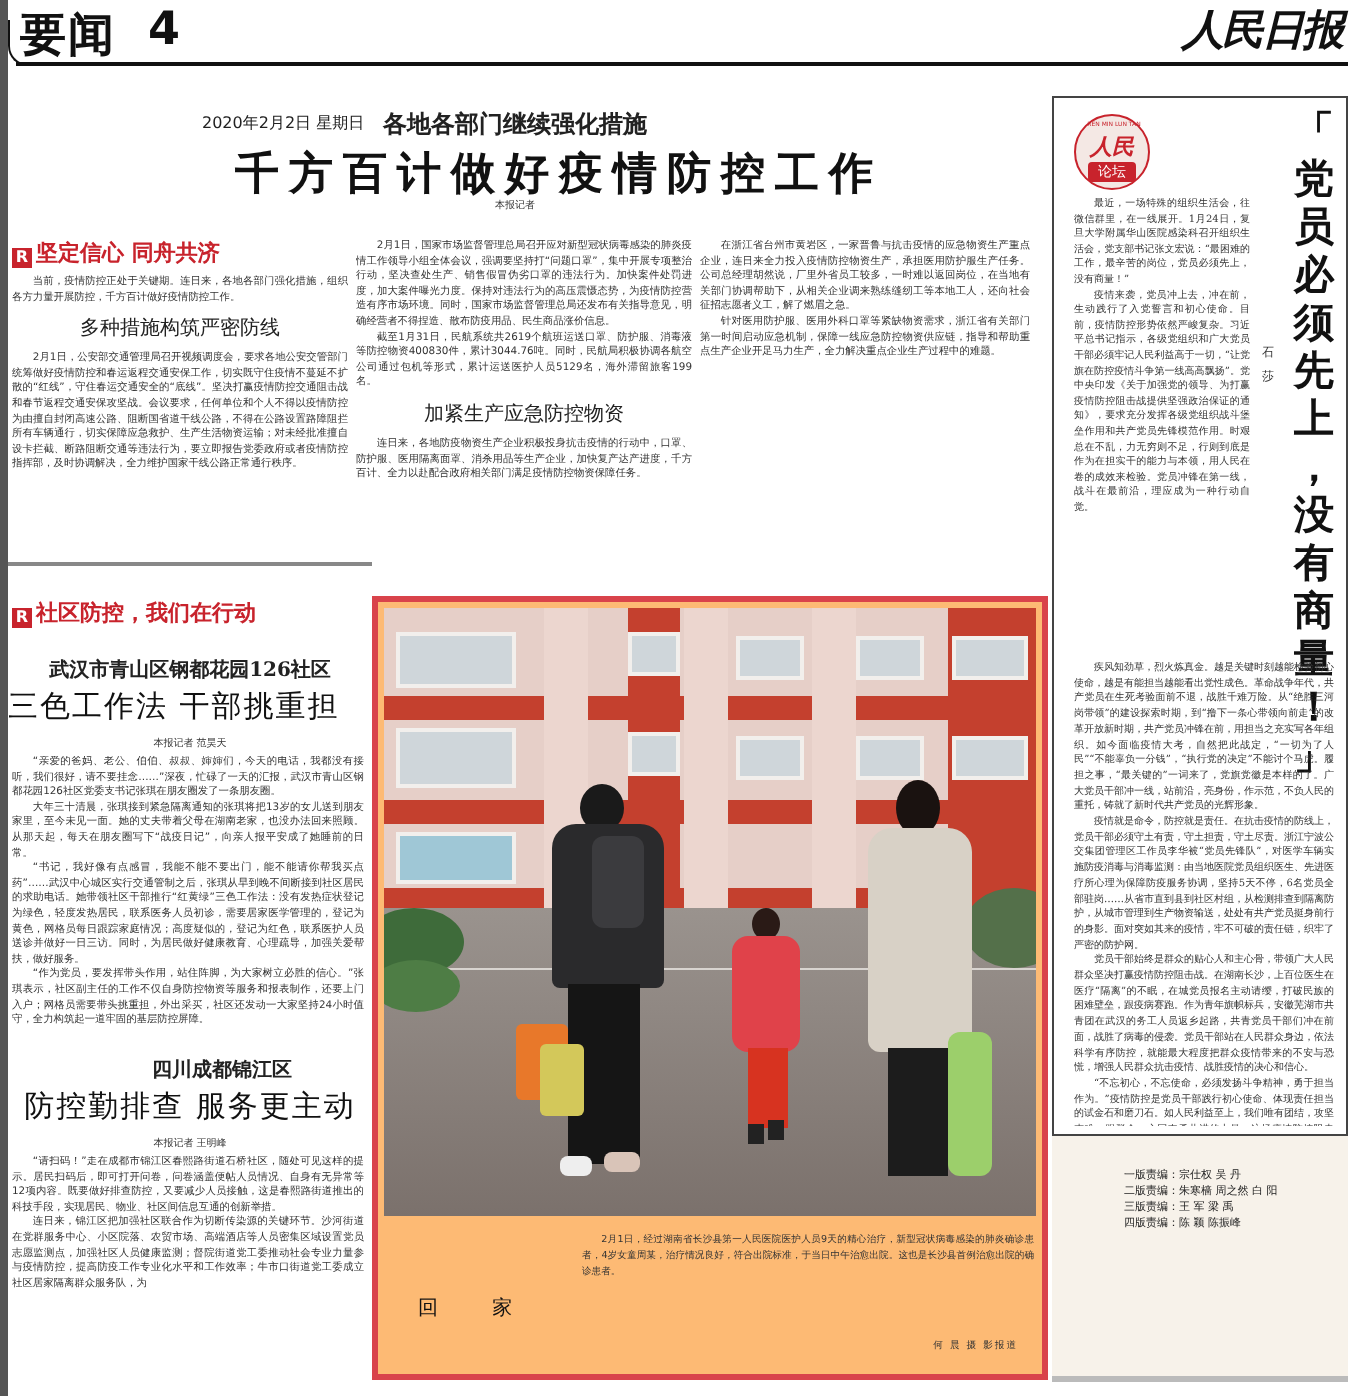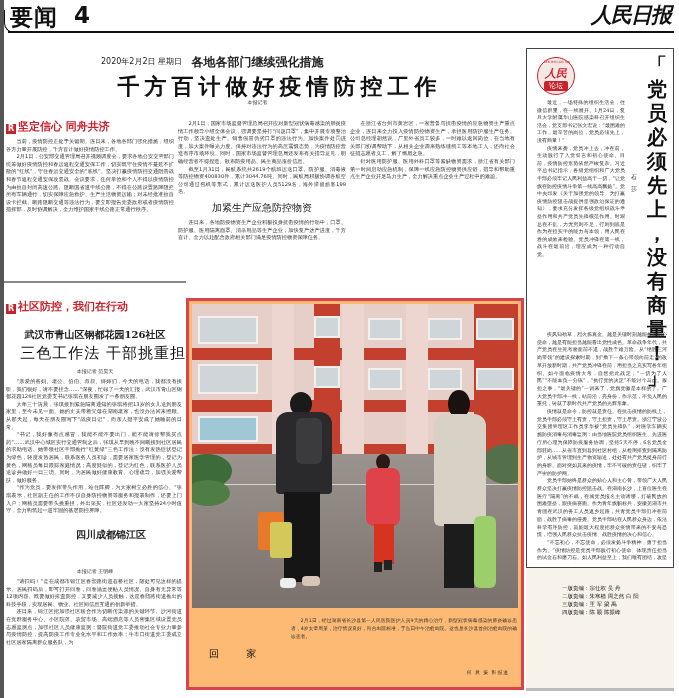--- a/index.html
+++ b/index.html
@@ -32,21 +32,21 @@
   .c1 { left: 6px; top: 120px; width: 168px; height: 160px; }
   .c2 { left: 178px; top: 120px; width: 168px; height: 160px; }
   .c4 { left: 350px; top: 120px; width: 165px; height: 160px; }
 
   .divider-h { position: absolute; left: 4px; top: 281px; width: 182px; height: 2px; background: #888; }
 
   
   .community { position: absolute; left: 4px; top: 292px; width: 182px; height: 406px; }
   .community .flag { position: absolute; left: 2px; top: 8px; }
   .community .kicker2 { position: absolute; left: 0; top: 36px; width: 182px; text-align: center; font-family: "DejaVu Serif", serif; font-size: 10px; font-weight: bold; color: #222; }
-  .community .headline2 { position: absolute; left: 0; top: 52px; width: 182px; text-align: right; font-size: 15px; color: #111; letter-spacing: 1px; }
+  .community .headline2 { position: absolute; left: 0; top: 52px; width: 182px; text-align: left; font-size: 15px; color: #111; letter-spacing: 1px; }
   .community .byline2 { position: absolute; left: 0; top: 76px; width: 182px; text-align: center; font-size: 5px; color: #333; }
   .community .body2 { position: absolute; left: 2px; top: 86px; width: 176px; height: 138px; }
   .community .kicker3 { position: absolute; left: 0; top: 236px; width: 214px; text-align: center; font-family: "DejaVu Serif", serif; font-size: 10px; font-weight: bold; color: #222; }
   .community .headline3 { position: absolute; left: 0; top: 252px; width: 182px; text-align: center; font-size: 15px; color: #111; letter-spacing: 1px; }
   .community .byline3 { position: absolute; left: 0; top: 276px; width: 182px; text-align: center; font-size: 5px; color: #333; }
   .community .body3 { position: absolute; left: 2px; top: 286px; width: 176px; height: 120px; }
 
   
   .photo-frame { position: absolute; left: 186px; top: 298px; width: 338px; height: 392px; border: 3px solid #d9434b; background: #fdba74; }
   .photo { position: absolute; left: 3px; top: 3px; width: 326px; height: 304px; overflow: hidden; background: #8a7f78; }
@@ -93,20 +93,21 @@
 
 <div class="kicker">各地各部门继续强化措施</div>
 <div class="headline">千方百计做好疫情防控工作</div>
 <div class="byline-main">本报记者</div>
 
 <div class="col c1">
   <div class="section-flag">
     <span class="flag-box">R</span><span>坚定信心  同舟共济</span>
   </div>
   <p style="margin-top:4px">当前，疫情防控正处于关键期。连日来，各地各部门强化措施，组织各方力量开展防控，千方百计做好疫情防控工作。</p>
+  <div class="sub-head">多种措施构筑严密防线</div>
   <p>2月1日，公安部交通管理局召开视频调度会，要求各地公安交管部门统筹做好疫情防控和春运返程交通安保工作，切实既守住疫情不蔓延不扩散的“红线”，守住春运交通安全的“底线”。坚决打赢疫情防控交通阻击战和春节返程交通安保攻坚战。会议要求，任何单位和个人不得以疫情防控为由擅自封闭高速公路、阻断国省道干线公路，不得在公路设置路障阻拦所有车辆通行，切实保障应急救护、生产生活物资运输；对未经批准擅自设卡拦截、断路阻断交通等违法行为，要立即报告党委政府或者疫情防控指挥部，及时协调解决，全力维护国家干线公路正常通行秩序。</p>
 </div>
 
 <div class="col c2">
   <p>2月1日，国家市场监督管理总局召开应对新型冠状病毒感染的肺炎疫情工作领导小组全体会议，强调要坚持打“问题口罩”，集中开展专项整治行动，坚决查处生产、销售假冒伪劣口罩的违法行为。加快案件处罚进度，加大案件曝光力度。保持对违法行为的高压震慑态势，为疫情防控营造有序市场环境。同时，国家市场监督管理总局还发布有关指导意见，明确经营者不得捏造、散布防疫用品、民生商品涨价信息。</p>
   <p>截至1月31日，民航系统共2619个航班运送口罩、防护服、消毒液等防控物资400830件，累计3044.76吨。同时，民航局积极协调各航空公司通过包机等形式，累计运送医护人员5129名，海外滞留旅客199名。</p>
   <div class="sub-head">加紧生产应急防控物资</div>
   <p>连日来，各地防疫物资生产企业积极投身抗击疫情的行动中，口罩、防护服、医用隔离面罩、消杀用品等生产企业，加快复产达产进度，千方百计、全力以赴配合政府相关部门满足疫情防控物资保障任务。</p>
 </div>
 
@@ -125,20 +126,21 @@
   <div class="kicker2">武汉市青山区钢都花园126社区</div>
   <div class="headline2">三色工作法   干部挑重担</div>
   <div class="byline2">本报记者   范昊天</div>
   <div class="col body2">
     <p>“亲爱的爸妈、老公、伯伯、叔叔、婶婶们，今天的电话，我都没有接听，我们很好，请不要挂念……”深夜，忙碌了一天的汇报，武汉市青山区钢都花园126社区党委支书记张琪在朋友圈发了一条朋友圈。</p>
     <p>大年三十清晨，张琪接到紧急隔离通知的张琪将把13岁的女儿送到朋友家里，至今未见一面。她的丈夫带着父母在湖南老家，也没办法回来照顾。从那天起，每天在朋友圈写下“战疫日记”，向亲人报平安成了她睡前的日常。</p>
     <p>“书记，我好像有点感冒，我能不能不要出门，能不能请你帮我买点药”……武汉中心城区实行交通管制之后，张琪从早到晚不间断接到社区居民的求助电话。她带领社区干部推行“红黄绿”三色工作法：没有发热症状登记为绿色，轻度发热居民，联系医务人员初诊，需要居家医学管理的，登记为黄色，网格员每日跟踪家庭情况；高度疑似的，登记为红色，联系医护人员送诊并做好一日三访。同时，为居民做好健康教育、心理疏导，加强关爱帮扶，做好服务。</p>
     <p>“作为党员，要发挥带头作用，站住阵脚，为大家树立必胜的信心。”张琪表示，社区副主任的工作不仅自身防控物资等服务和报表制作，还要上门入户；网格员需要带头挑重担，外出采买，社区还发动一大家坚持24小时值守，全力构筑起一道牢固的基层防控屏障。</p>
   </div>
   <div class="kicker3">四川成都锦江区</div>
+  <div class="headline3">防控勤排查   服务更主动</div>
   <div class="byline3">本报记者   王明峰</div>
   <div class="col body3">
     <p>“请扫码！”走在成都市锦江区春熙路街道石桥社区，随处可见这样的提示。居民扫码后，即可打开问卷，问卷涵盖便帖人员情况、自身有无异常等12项内容。既要做好排查防控，又要减少人员接触，这是春熙路街道推出的科技手段，实现居民、物业、社区间信息互通的创新举措。</p>
     <p>连日来，锦江区把加强社区联合作为切断传染源的关键环节。沙河街道在党群服务中心、小区院落、农贸市场、高端酒店等人员密集区域设置党员志愿监测点，加强社区人员健康监测；督院街道党工委推动社会专业力量参与疫情防控，提高防疫工作专业化水平和工作效率；牛市口街道党工委成立社区居家隔离群众服务队，为</p>
   </div>
 </div>
 
 <div class="photo-frame">
   <div class="photo">
     <div class="bldg">

